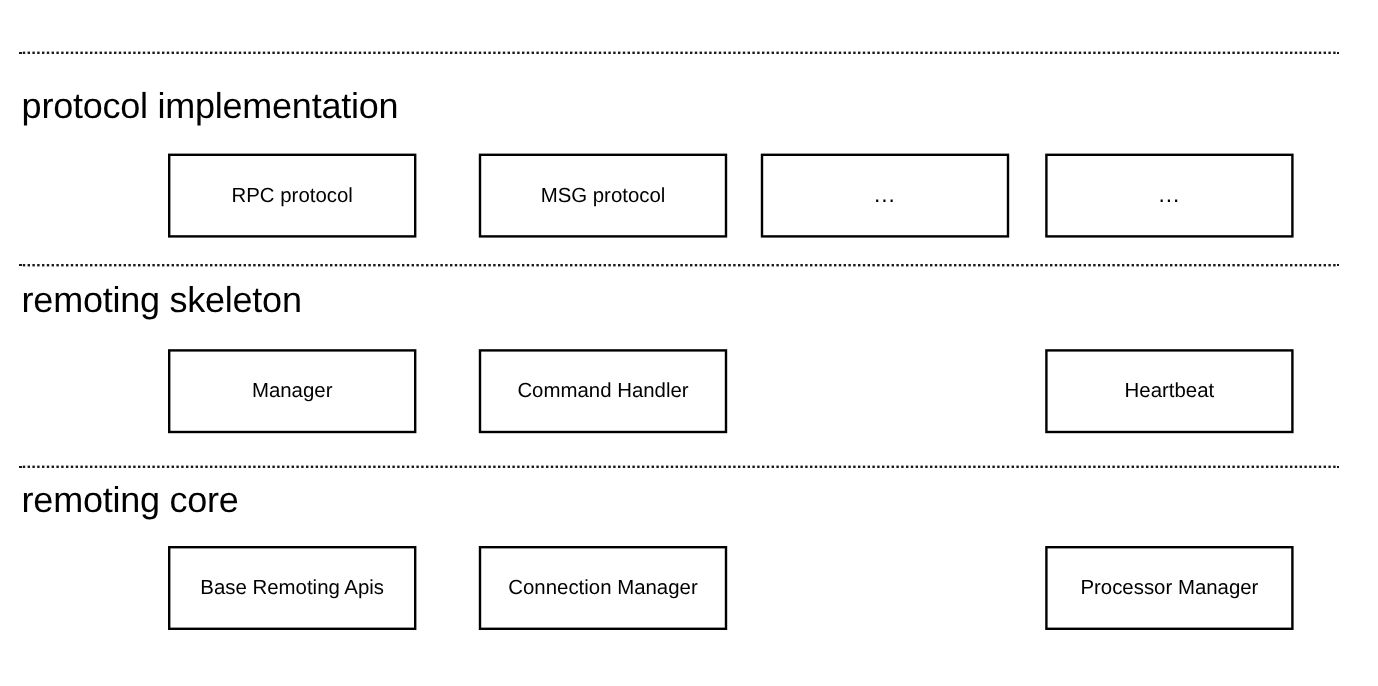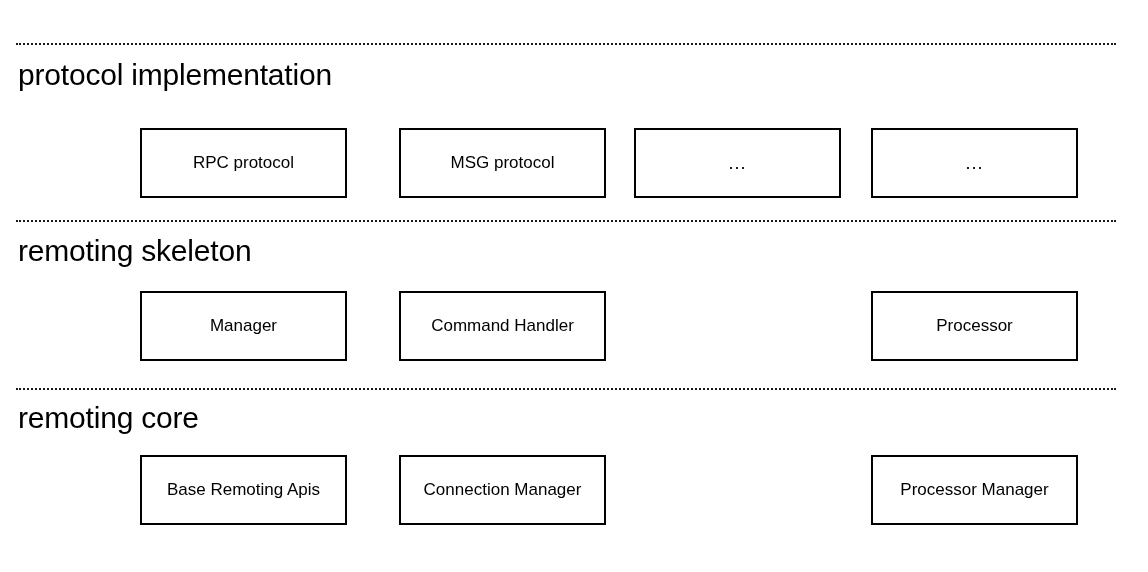--- a/index.html
+++ b/index.html
@@ -37,21 +37,21 @@
   .band-title {
     position: absolute;
     left: 18px;
     font-size: 30px;
     font-weight: 400;
     line-height: 1;
     letter-spacing: -0.2px;
     color: #000000;
     white-space: nowrap;
   }
-  .title-1 { top: 60px; }
+  .title-1 { top: 74px; }
   .title-2 { top: 236px; }
   .title-3 { top: 403px; }
 
   
   .box {
     position: absolute;
     box-sizing: border-box;
     border: 2px solid #000000;
     background: #ffffff;
     display: flex;
@@ -114,21 +114,21 @@
   <div class="box col-1 row-2">
     <span>Manager</span>
   </div>
 
   <div class="box col-2 row-2">
     <span>Command Handler</span>
   </div>
 
 
   <div class="box col-4 row-2">
-    <span>Processor</span>
+    <span>Heartbeat</span>
   </div>
 
   <div class="separator sep-3"></div>
 
   <div class="band-title title-3">remoting core</div>
 
   <div class="box col-1 row-3">
     <span>Base Remoting Apis</span>
   </div>
 

